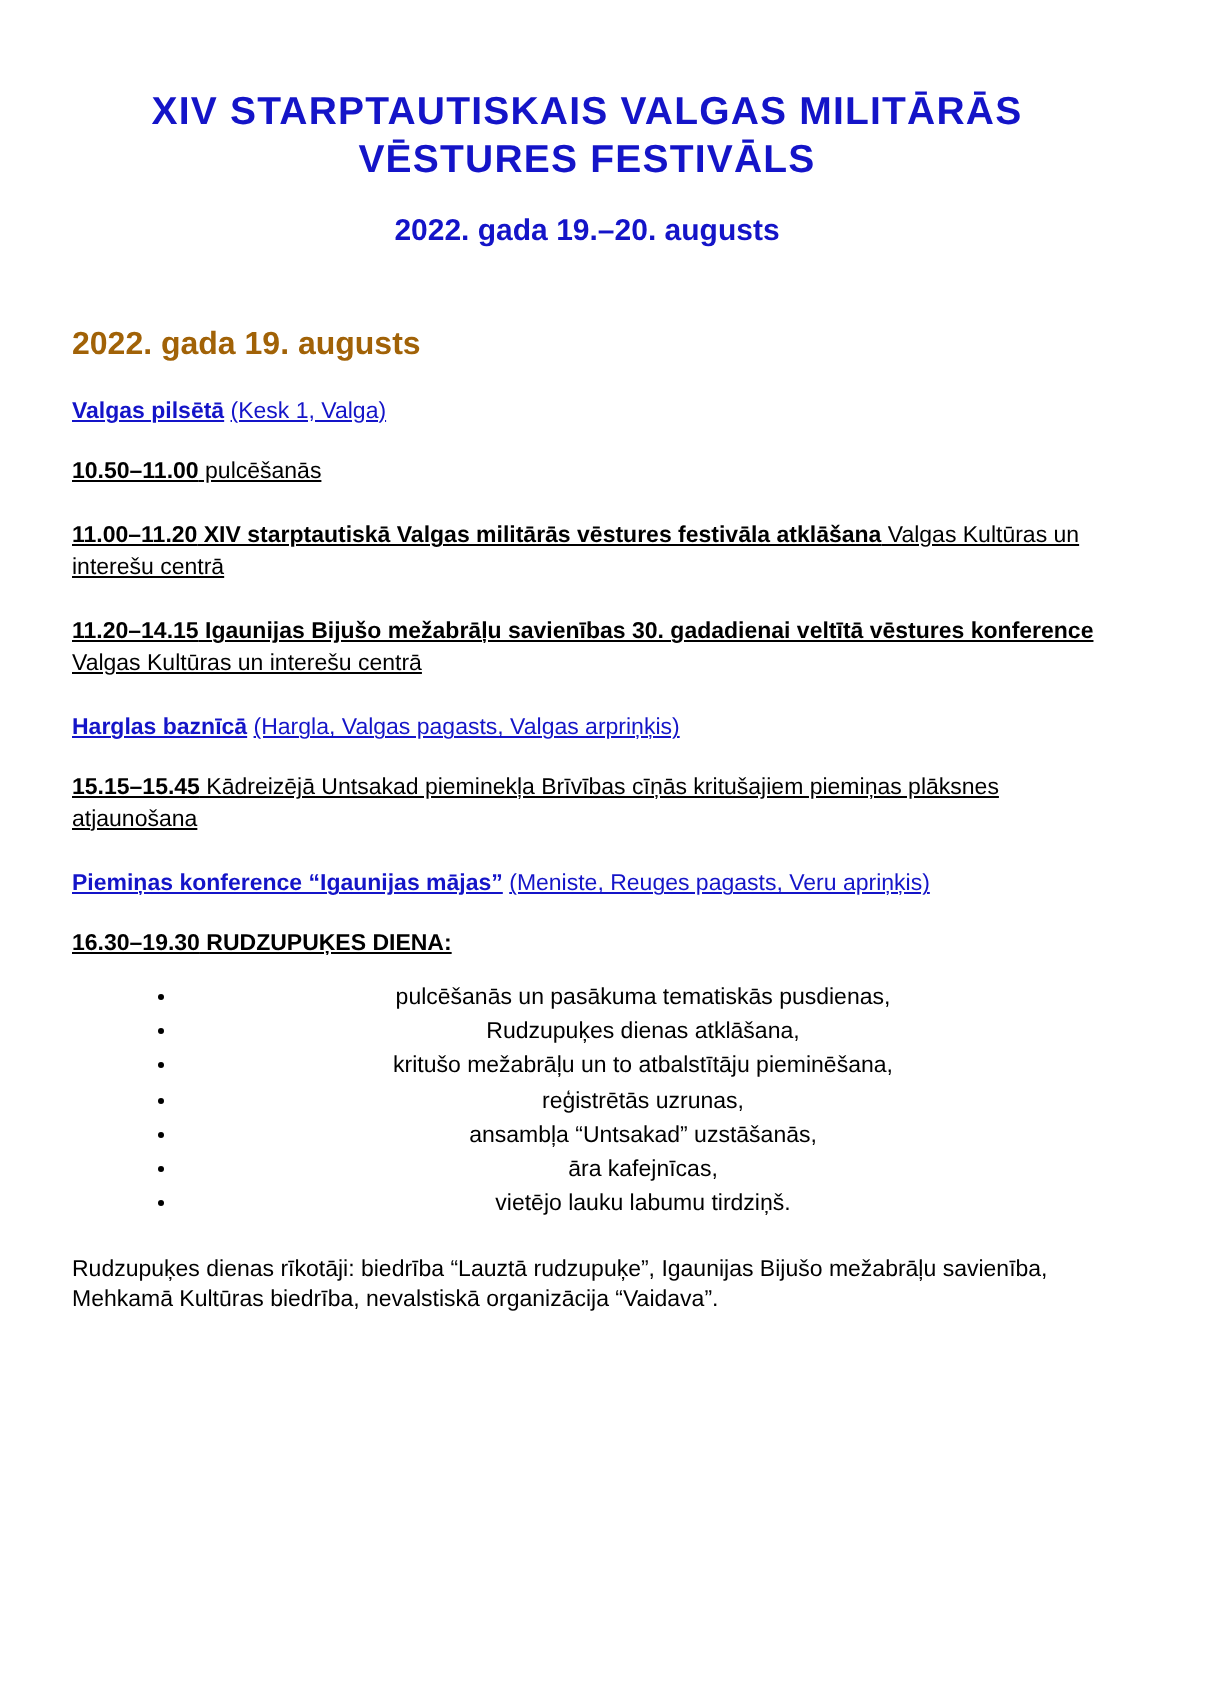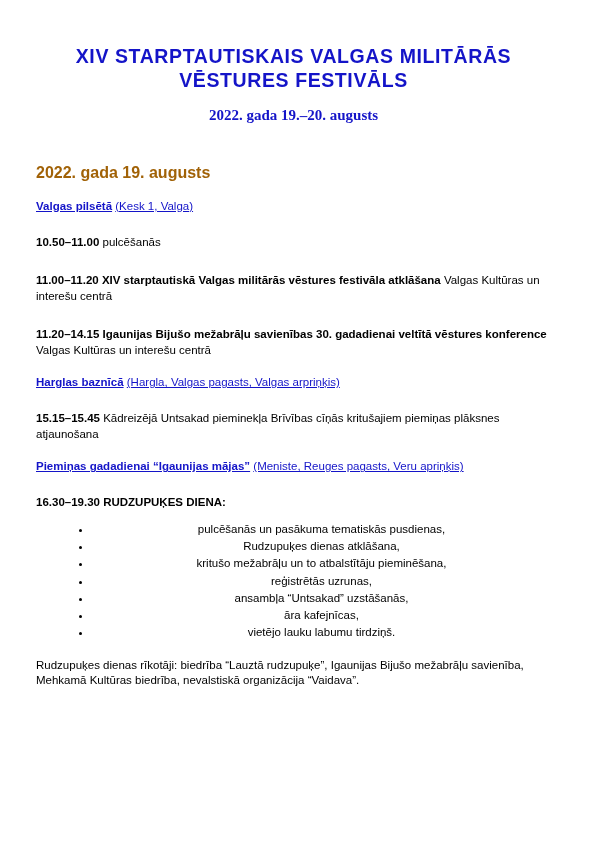--- a/index.html
+++ b/index.html
@@ -32,21 +32,20 @@
     letter-spacing: 0.6px;
     line-height: 1.25;
     margin: 0 auto;
     max-width: 460px;
   }
   .doc-subtitle {
     color: #1414c8;
     font-weight: bold;
     font-size: 15px;
     margin-top: 14px;
-    font-family: Liberation Serif, serif;
   }
   .section-date {
     color: #a16207;
     font-weight: bold;
     font-size: 16px;
     margin-top: 40px;
     margin-bottom: 0;
   }
   .venue {
     color: #1414c8;
@@ -59,22 +58,23 @@
     margin-top: 6px;
   }
   .venue .venue-addr {
     font-weight: normal;
     text-decoration: underline;
     margin-top: 36px;
   }
   .entry {
     font-size: 11.5px;
     line-height: 1.35;
-    margin-top: 23px;
+    margin-top: 17px;
     color: #000000;
+    text-decoration: underline;
   }
   .entry .t {
     font-weight: bold;
   }
   .entry .b {
     font-weight: bold;
   }
   .entry.caps .t {
     font-weight: bold;
     text-align: right;
@@ -129,21 +129,21 @@
   <div class="venue">
     <span class="venue-name">Harglas baznīcā</span>
     <span class="venue-addr">(Hargla, Valgas pagasts, Valgas arpriņķis)</span>
   </div>
 
   <div class="entry">
     <span class="t">15.15–15.45</span><span class="b"></span><span> Kādreizējā Untsakad pieminekļa Brīvības cīņās kritušajiem piemiņas plāksnes atjaunošana</span>
   </div>
 
   <div class="venue">
-    <span class="venue-name">Piemiņas gadadienai “Igaunijas mājas”</span>
+    <span class="venue-name">Piemiņas konference “Igaunijas mājas”</span>
     <span class="venue-addr">(Meniste, Reuges pagasts, Veru apriņķis)</span>
   </div>
 
   <div class="entry caps">
     <span class="t">16.30–19.30</span><span class="b">  RUDZUPUĶES DIENA:</span><span></span>
   </div>
 
   <ul class="bullets">
     <li>pulcēšanās un pasākuma tematiskās pusdienas,</li>
     <li>Rudzupuķes dienas atklāšana,</li>

